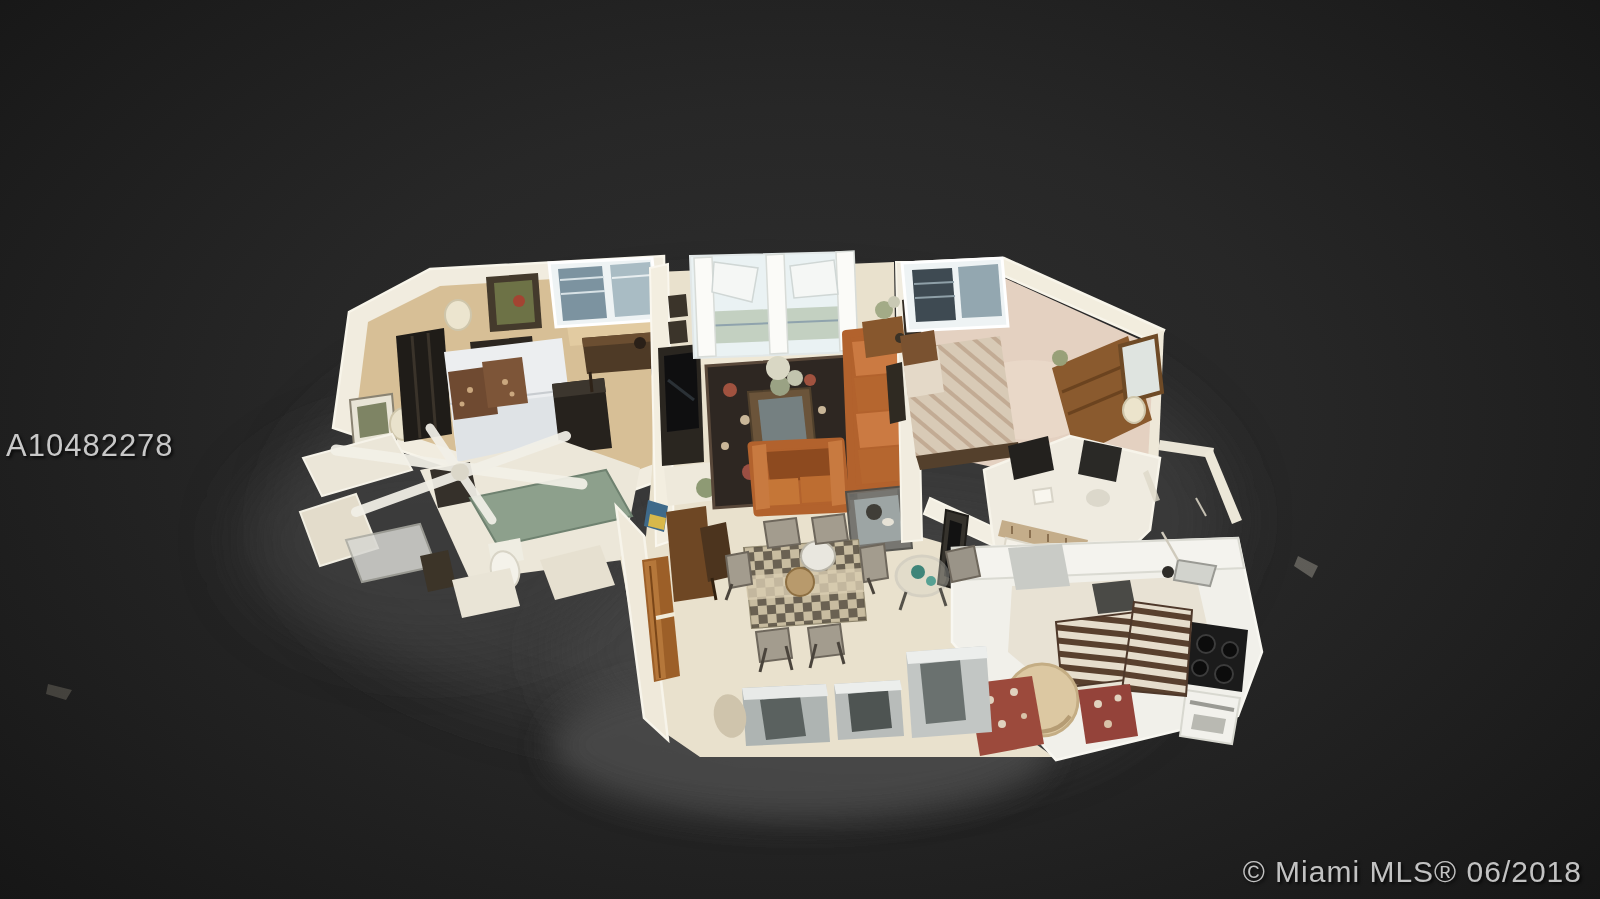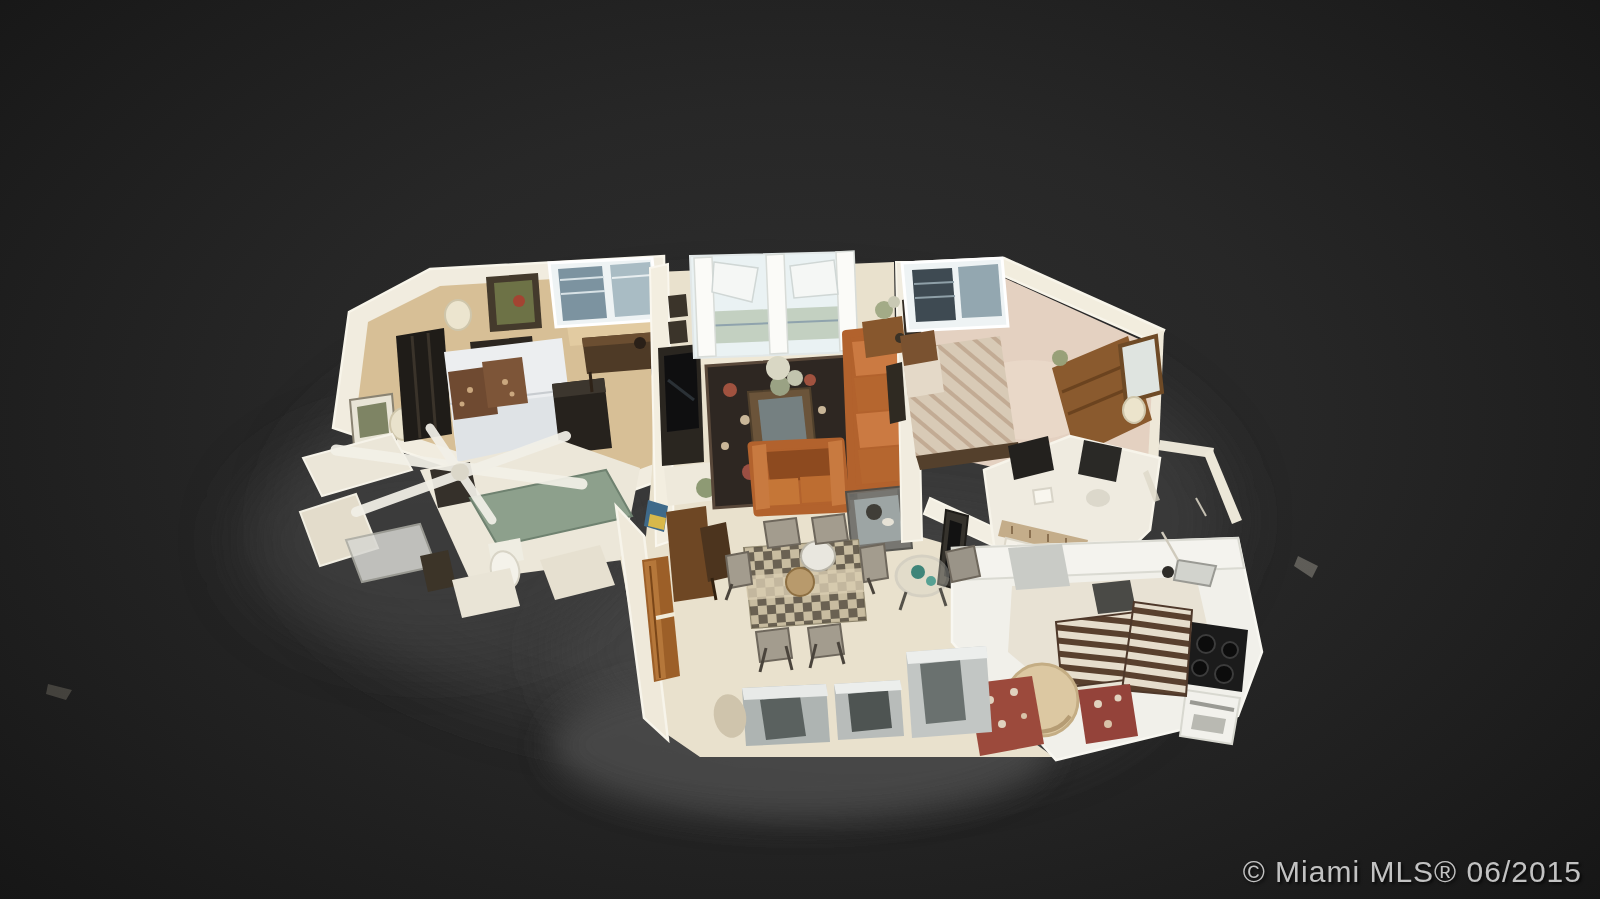--- a/index.html
+++ b/index.html
@@ -378,14 +378,15 @@
       <polygon points="1160,440 1214,448 1212,458 1158,450" fill="#e9e4d6"></polygon>
       <polygon points="1212,448 1242,520 1232,524 1204,454" fill="#ece7d8"></polygon>
       <polygon points="1148,470 1160,500 1154,502 1143,473" fill="#ddd8c8" opacity=".8"></polygon>
       <line x1="1162" y1="532" x2="1178" y2="560" stroke="#cfcabc" stroke-width="2.5"></line>
       <line x1="1196" y1="498" x2="1206" y2="516" stroke="#c5c0b2" stroke-width="2"></line>
       <polygon points="1298,556 1318,566 1312,578 1294,566" fill="#8e8b82" opacity=".55"></polygon>
       <polygon points="48,684 72,690 66,700 46,694" fill="#55524c" opacity=".7"></polygon>
     </g>
   </svg>
 
-  <div class="credit">© Miami MLS® 06/2015</div>
+  <div class="watermark">A10482278</div>
+  <div class="credit">© Miami MLS® 06/2018</div>
 </div>
 
 </body></html>

